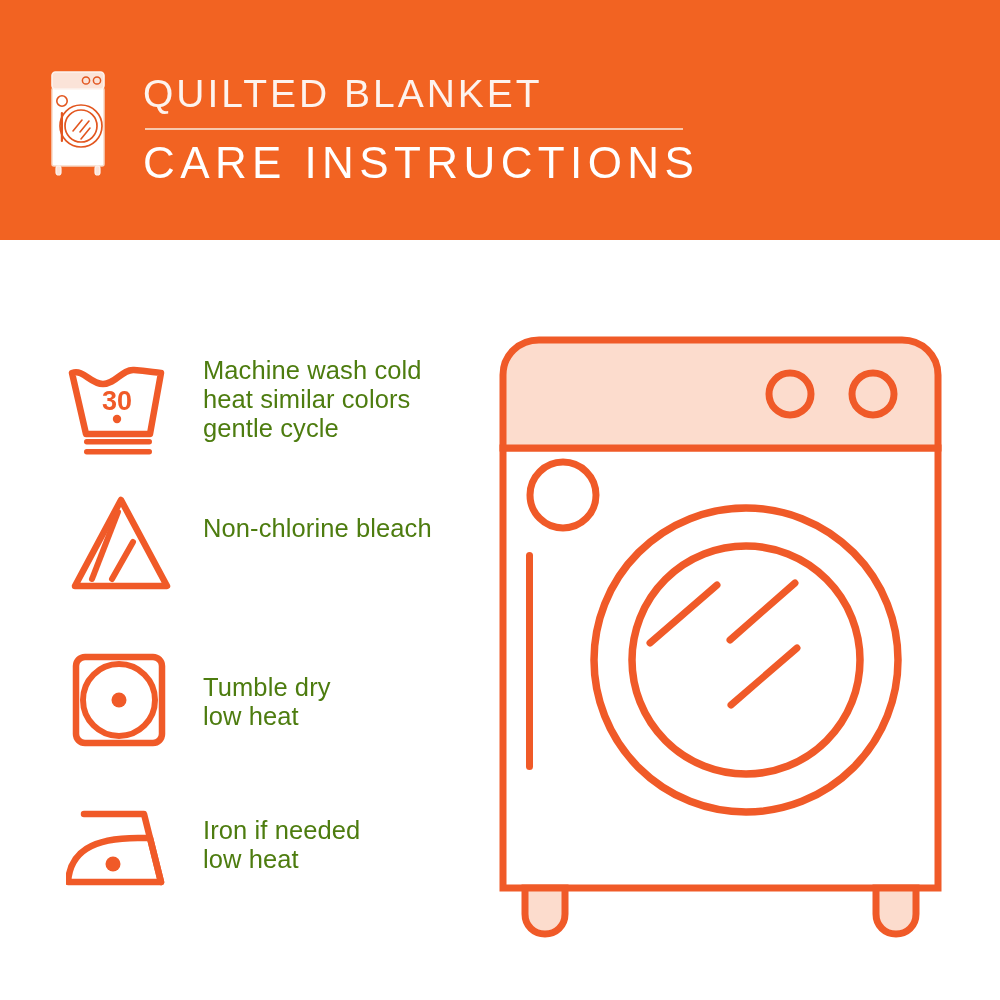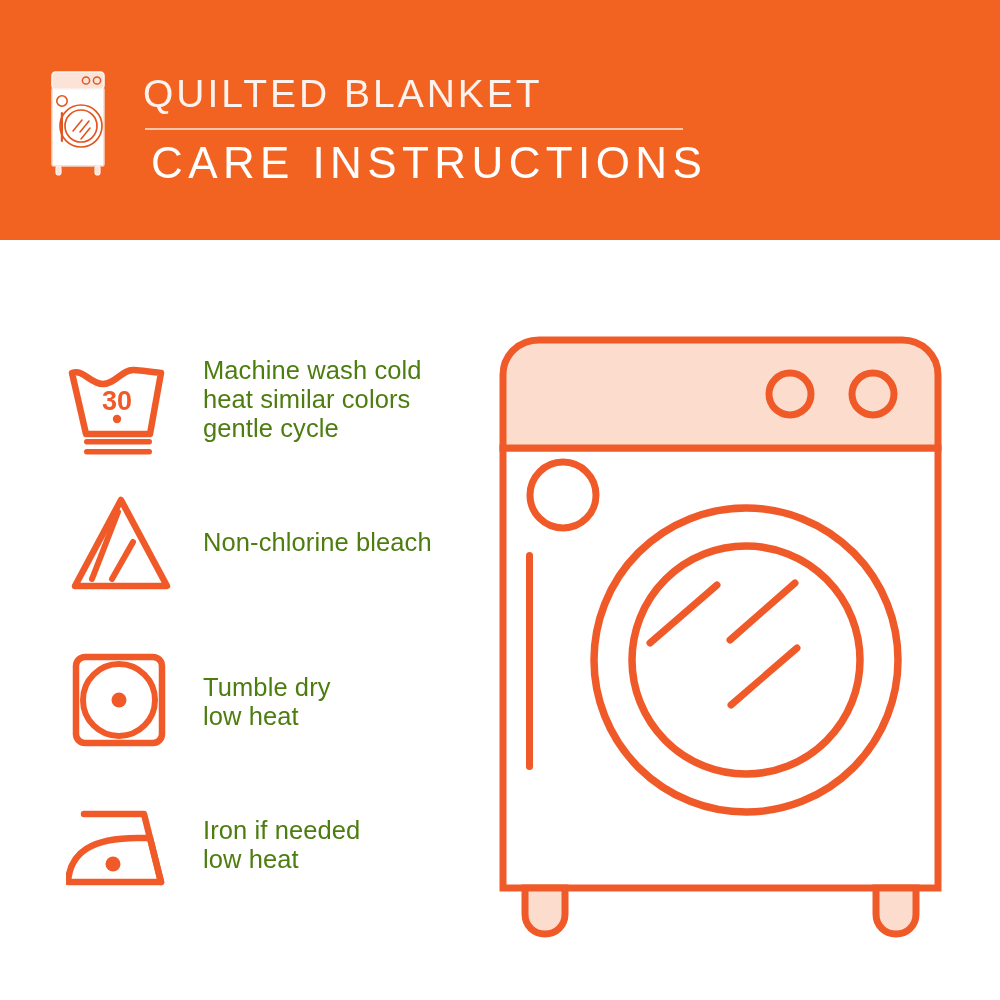--- a/index.html
+++ b/index.html
@@ -35,21 +35,20 @@
     width:538px; height:2px; background:#F8D9C6; opacity:.85;
     margin:12px 0 9px 2px;
   }
   .title-bottom {
     color:#FFFFFF;
     font-size:44px;
     font-weight:400;
     letter-spacing:5.4px;
     line-height:48px;
     white-space:nowrap;
-    margin-left:8px;
   }
 
   
   .care-list { position:absolute; left:0; top:240px; width:500px; height:760px; }
   .care-row { position:absolute; left:50px; width:430px; height:150px; }
   .care-row.r0 { top:110px; }
   .care-row.r1 { top:250px; }
   .care-row.r2 { top:405px; }
   .care-row.r3 { top:550px; }
 
@@ -58,21 +57,21 @@
   }
   .care-text {
     position:absolute; left:153px; top:0; width:285px;
     color:#4d7c0f;
     font-size:25.5px;
     line-height:29px;
     font-weight:400;
     letter-spacing:.1px;
   }
   .care-row.r0 .care-text { top:6px; }
-  .care-row.r1 .care-text { top:38px; }
+  .care-row.r1 .care-text { top:24px; }
   .care-row.r2 .care-text { top:28px; }
   .care-row.r3 .care-text { top:26px; }
 
   
   .machine {
     position:absolute; left:495px; top:330px; width:470px; height:615px;
   }
 </style>
 </head>
 <body>

